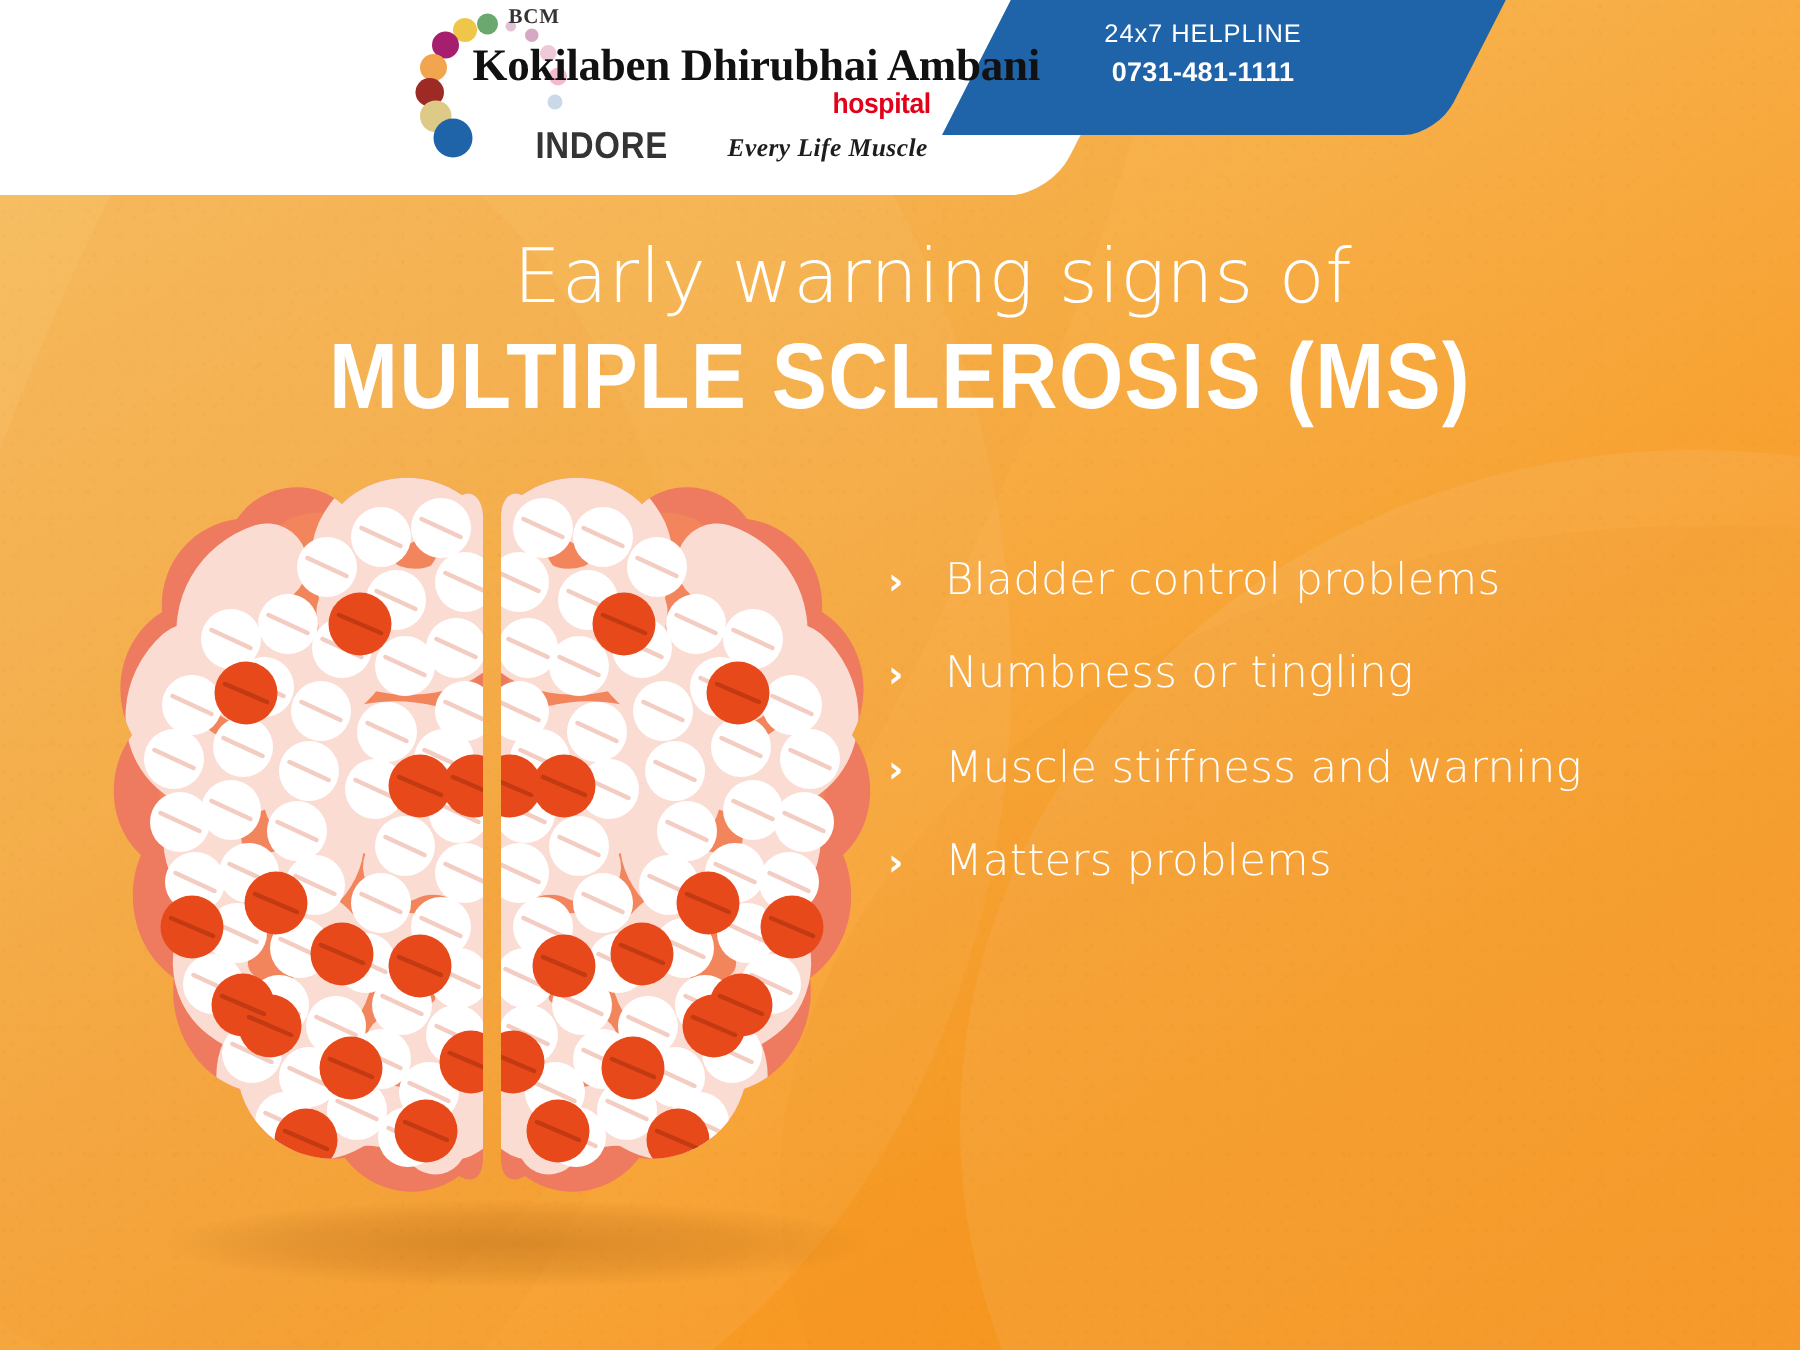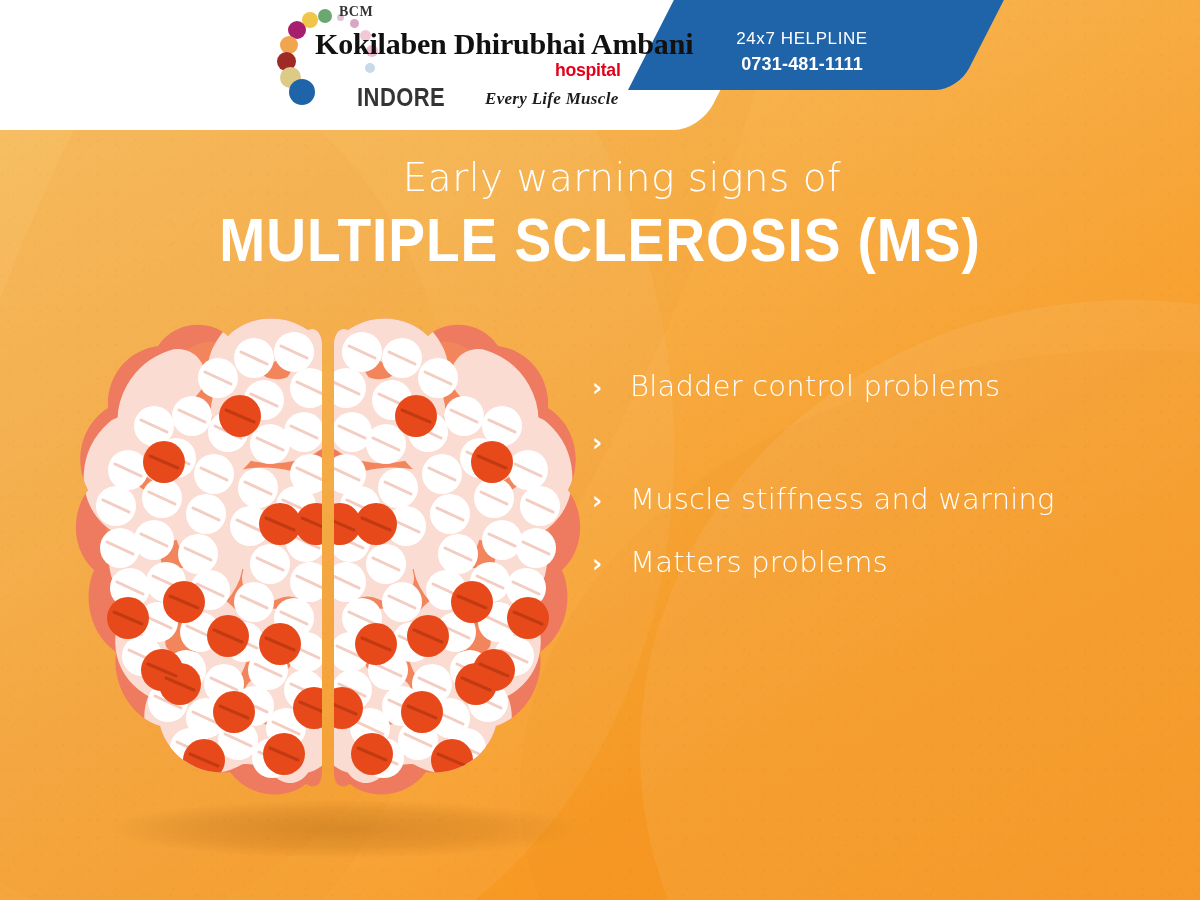--- a/index.html
+++ b/index.html
@@ -92,21 +92,21 @@
     transform: skewX(-27deg);
     transform-origin: bottom right;
   }
   .header-blue-inner {
     position: absolute;
     left: 652px; top: 0px;
     width: 300px; height: 90px;
     z-index: 6;
     color: #ffffff;
     text-align: center;
-    padding-top: 28px;
+    padding-top: 12px;
     box-sizing: border-box;
   }
   .helpline-label {
     font-size: 17px;
     letter-spacing: .6px;
     font-weight: 400;
     line-height: 1.35;
   }
   .helpline-number {
     font-size: 18px;
@@ -181,21 +181,21 @@
   
   .title-block {
     position: absolute;
     left: 0; top: 158px;
     width: 1200px;
     text-align: center;
     z-index: 5;
   }
   .title-line1 {
     color: #ffffff;
-    font-size: 39px;
+    font-size: 50px;
     font-weight: 300;
     letter-spacing: .5px;
     line-height: 1.05;
     font-family: "DejaVu Sans", sans-serif;
     margin-left: 44px;
   }
   .title-line2 {
     color: #ffffff;
     font-size: 62px;
     font-weight: 700;
@@ -301,20 +301,21 @@
     <div class="title-line2">MULTIPLE SCLEROSIS (MS)</div>
   </div>
 
   <div class="bullets">
     <div class="bullet-row">
       <span class="bullet-chevron">›</span>
       <span class="bullet-label">Bladder control problems</span>
     </div>
     <div class="bullet-row">
       <span class="bullet-chevron">›</span>
+      <span class="bullet-label">Numbness or tingling</span>
     </div>
     <div class="bullet-row">
       <span class="bullet-chevron">›</span>
       <span class="bullet-label">Muscle stiffness and warning</span>
     </div>
     <div class="bullet-row">
       <span class="bullet-chevron">›</span>
       <span class="bullet-label">Matters problems</span>
     </div>
   </div>

